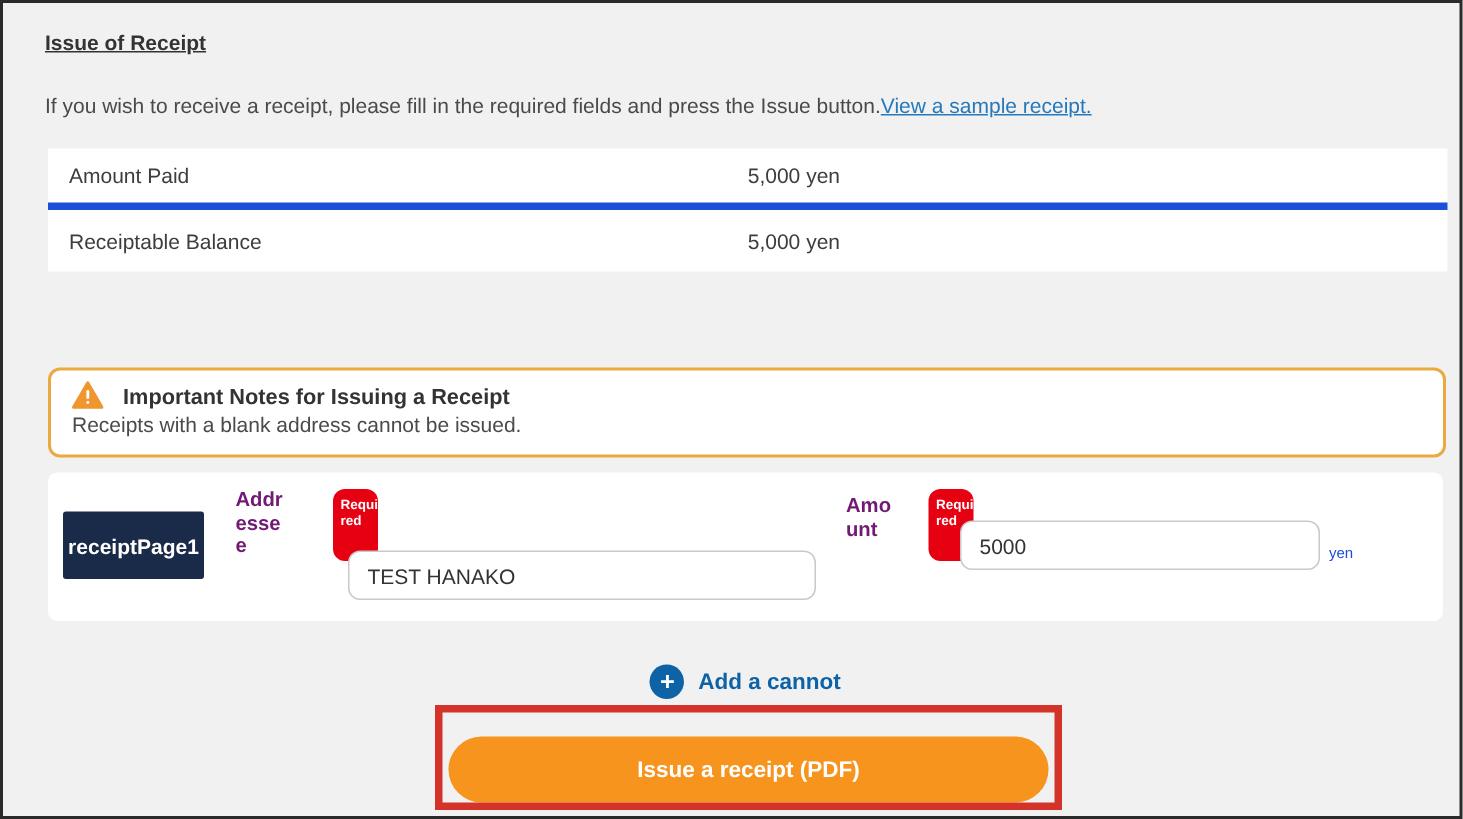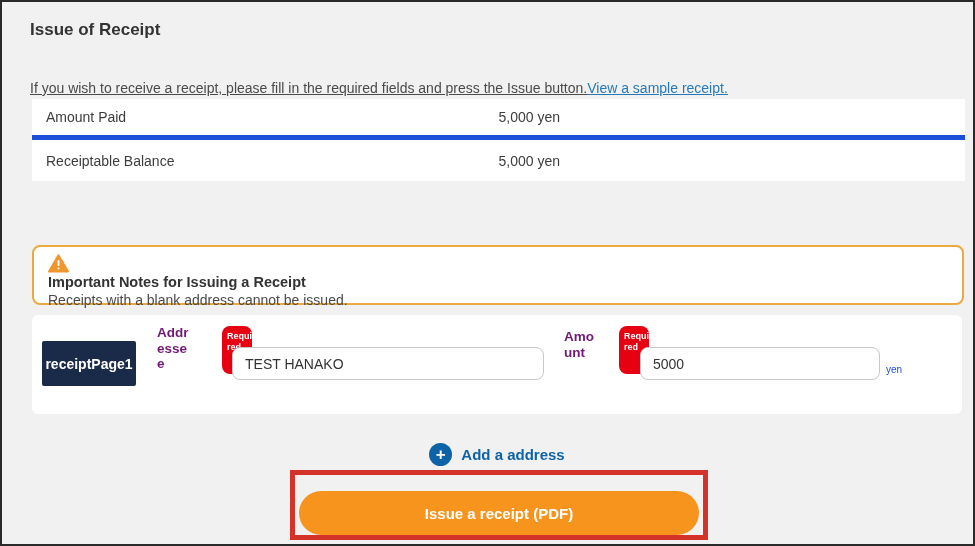--- a/index.html
+++ b/index.html
@@ -7,25 +7,25 @@
   body {
     font-family: "Liberation Sans", sans-serif;
     background: #f1f1f2;
     border: 2px solid #2a2a2a;
     position: relative;
     overflow: hidden;
     color: #3d3d3d;
   }
   .page-title {
     position: absolute; left: 28px; top: 18px;
-    font-size: 17px; font-weight: bold; color: #333;
+    font-size: 14px; font-weight: bold; color: #333; text-decoration: underline;
   }
   .instruction {
-    position: absolute; left: 28px; top: 78px;
-    font-size: 14px; color: #4a4a4a; text-decoration: underline;
+    position: absolute; left: 28px; top: 60px;
+    font-size: 14px; color: #4a4a4a;
   }
   .instruction a {
     color: #2779b9; text-decoration: underline; cursor: pointer;
   }
   
   .summary-card {
     position: absolute; left: 30px; top: 97px; width: 933px;
     background: #ffffff;
   }
   .summary-row {
@@ -35,21 +35,21 @@
   }
   .summary-row:last-child { border-bottom: none; }
   .summary-row .lbl { width: 50%; padding-left: 14px; }
   .summary-row .val { width: 50%; text-align: right; padding-right: 465px; white-space: nowrap; }
   
   .notice-box {
     position: absolute; left: 30px; top: 243px; width: 932px; height: 60px;
     background: #fff; border: 2px solid #eaaa41; border-radius: 8px;
     padding: 7px 14px;
   }
-  .notice-title-row { display: flex; align-items: flex-start; gap: 1px; flex-direction: column; }
+  .notice-title-row { display: flex; align-items: flex-end; gap: 13px; }
   .notice-title { font-size: 14.5px; font-weight: bold; color: #333; }
   .notice-body { font-size: 14px; color: #4a4a4a; margin-top: 2px; }
   
   .form-card {
     position: absolute; left: 30px; top: 313px; width: 930px; height: 99px;
     background: #fff; border-radius: 6px;
   }
   .page-badge {
     position: absolute; left: 10px; top: 26px; width: 94px; height: 45px;
     background: #1a2a49; color: #fff; font-size: 14px; font-weight: bold;
@@ -74,21 +74,21 @@
   }
   .req-addressee { left: 166px; top: 11px; }
   .req-amount    { left: 563px; top: 11px; }
   .text-input {
     position: absolute; top: 32px; height: 33px;
     border: 1px solid #c9c9c9; border-radius: 8px;
     font-family: "Liberation Sans", sans-serif;
     font-size: 14px; color: #333; padding-left: 12px; background: #fff;
     outline: none;
   }
-  .input-addressee { left: 200px; width: 312px; }
+  .input-addressee { left: 200px; width: 312px; margin-top: 20px; }
   .input-amount    { left: 608px; width: 240px; }
   .unit-yen {
     position: absolute; left: 854px; top: 48px; width: 18px;
     font-size: 10px; color: #1d4ed8; line-height: 1.3; word-break: break-all;
   }
   
   .add-receipt-row {
     position: absolute; left: 30px; top: 441px; width: 930px;
     display: flex; align-items: center; justify-content: center; gap: 9px;
     cursor: pointer;
@@ -155,17 +155,17 @@
   <input class="text-input input-addressee" type="text" value="TEST HANAKO" style="">
 
   <div class="field-label lbl-amount">Amount</div>
   <div class="req-badge req-amount">Required</div>
   <input class="text-input input-amount" type="text" value="5000" style="">
   <div class="unit-yen">yen</div>
 </div>
 
 <div class="add-receipt-row">
   <span class="plus-circle">+</span>
-  <span class="add-receipt-label">Add a address</span>
+  <span class="add-receipt-label">Add a cannot</span>
 </div>
 
 <button class="issue-button">Issue a receipt (PDF)</button>
 <div class="highlight-rect"></div>
 
 </body></html>

